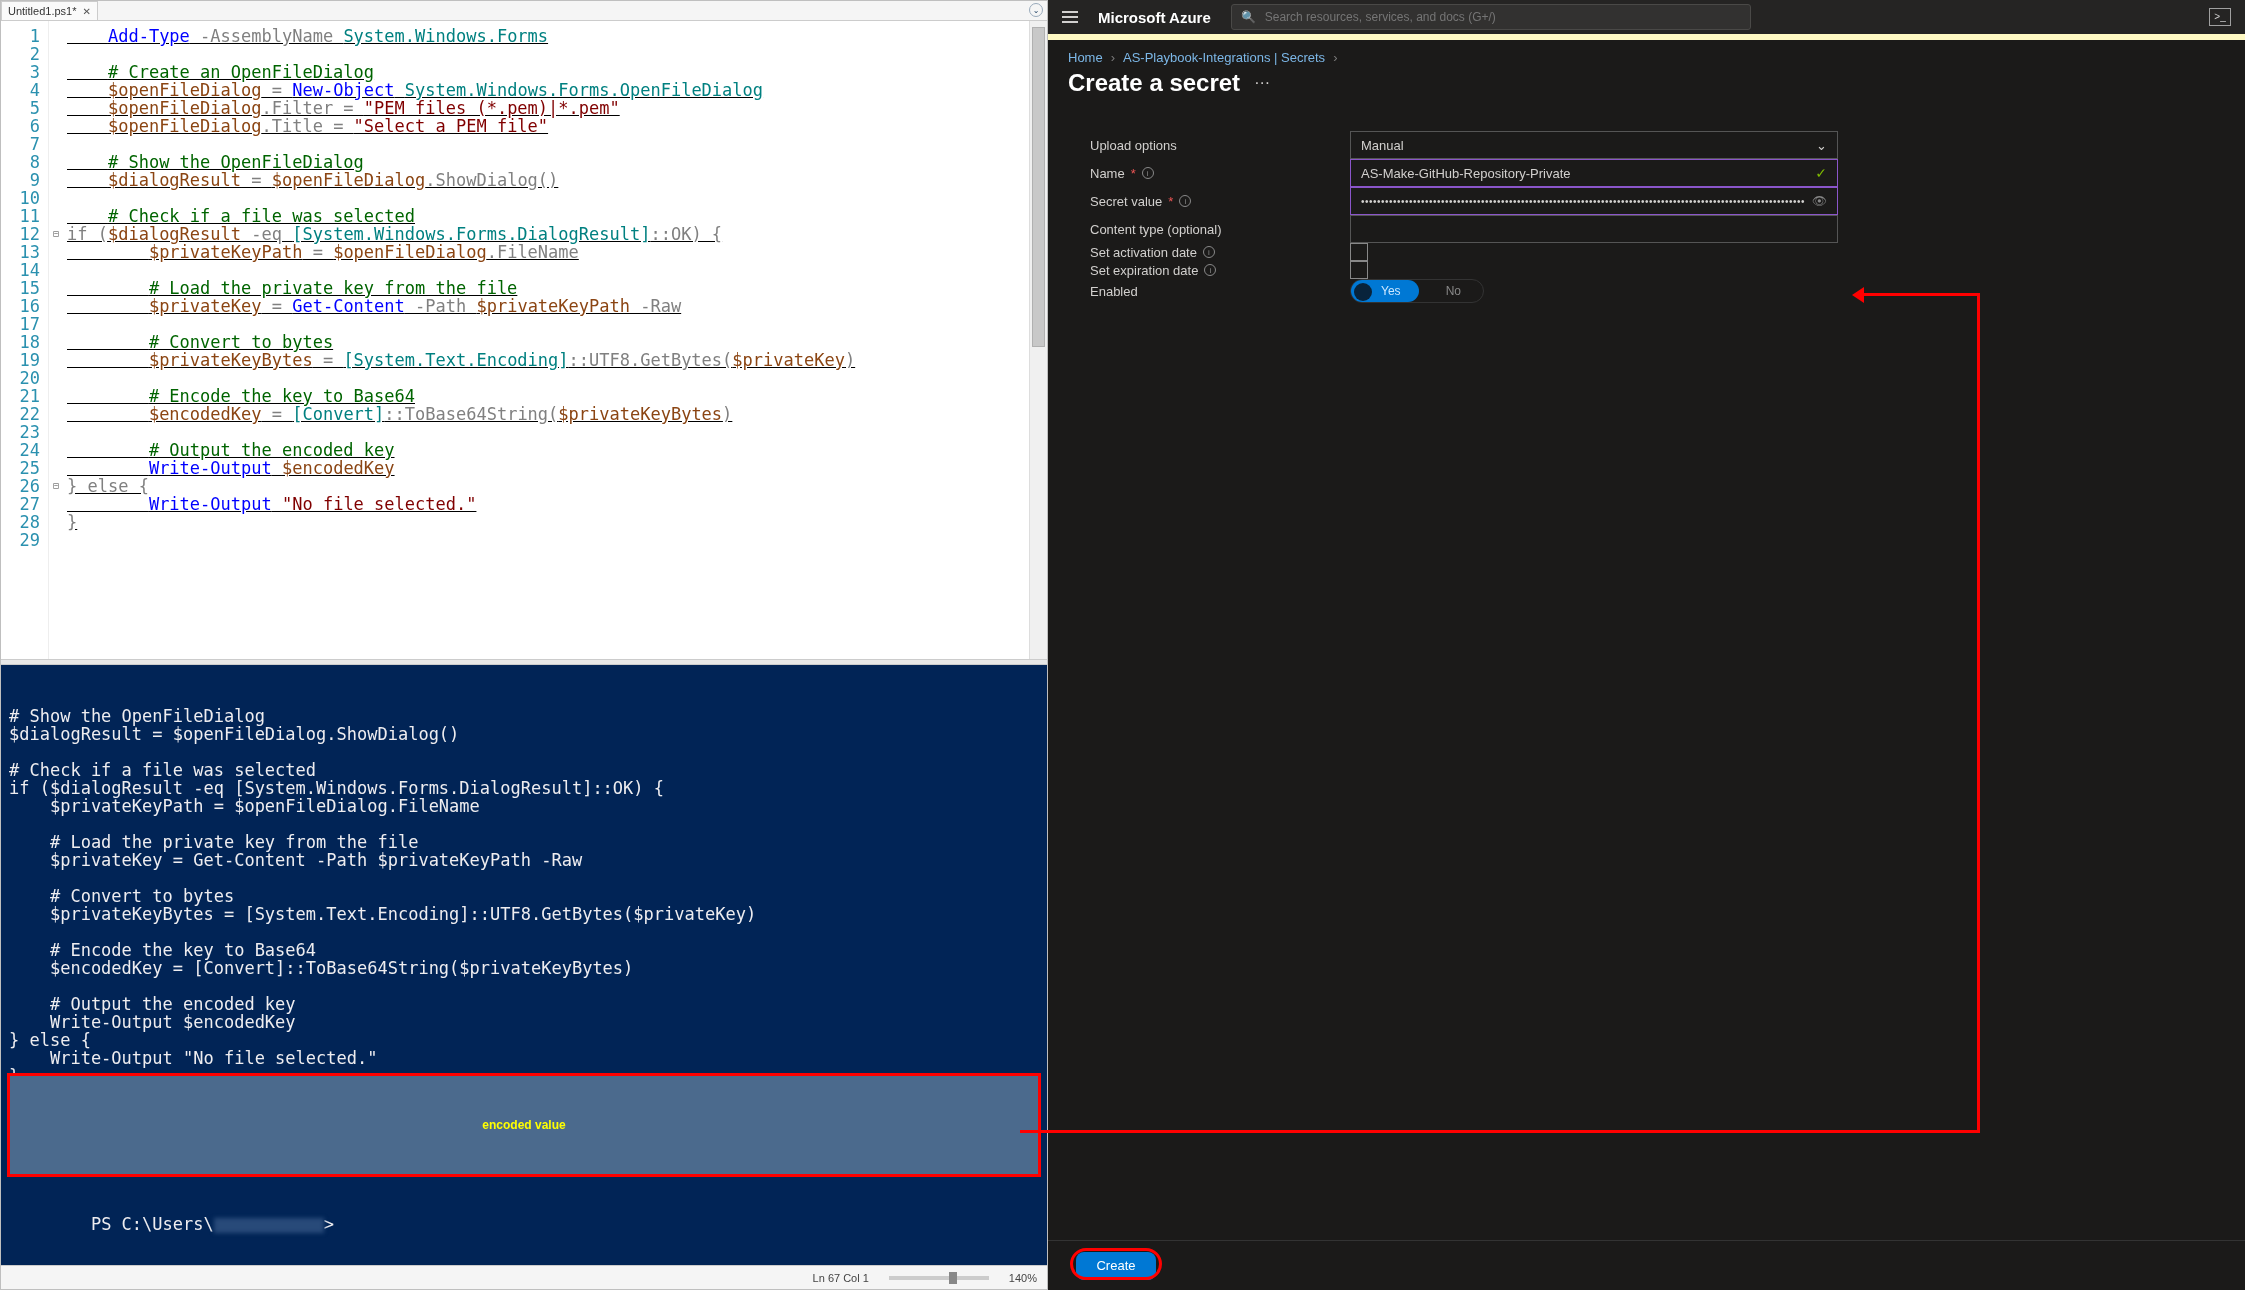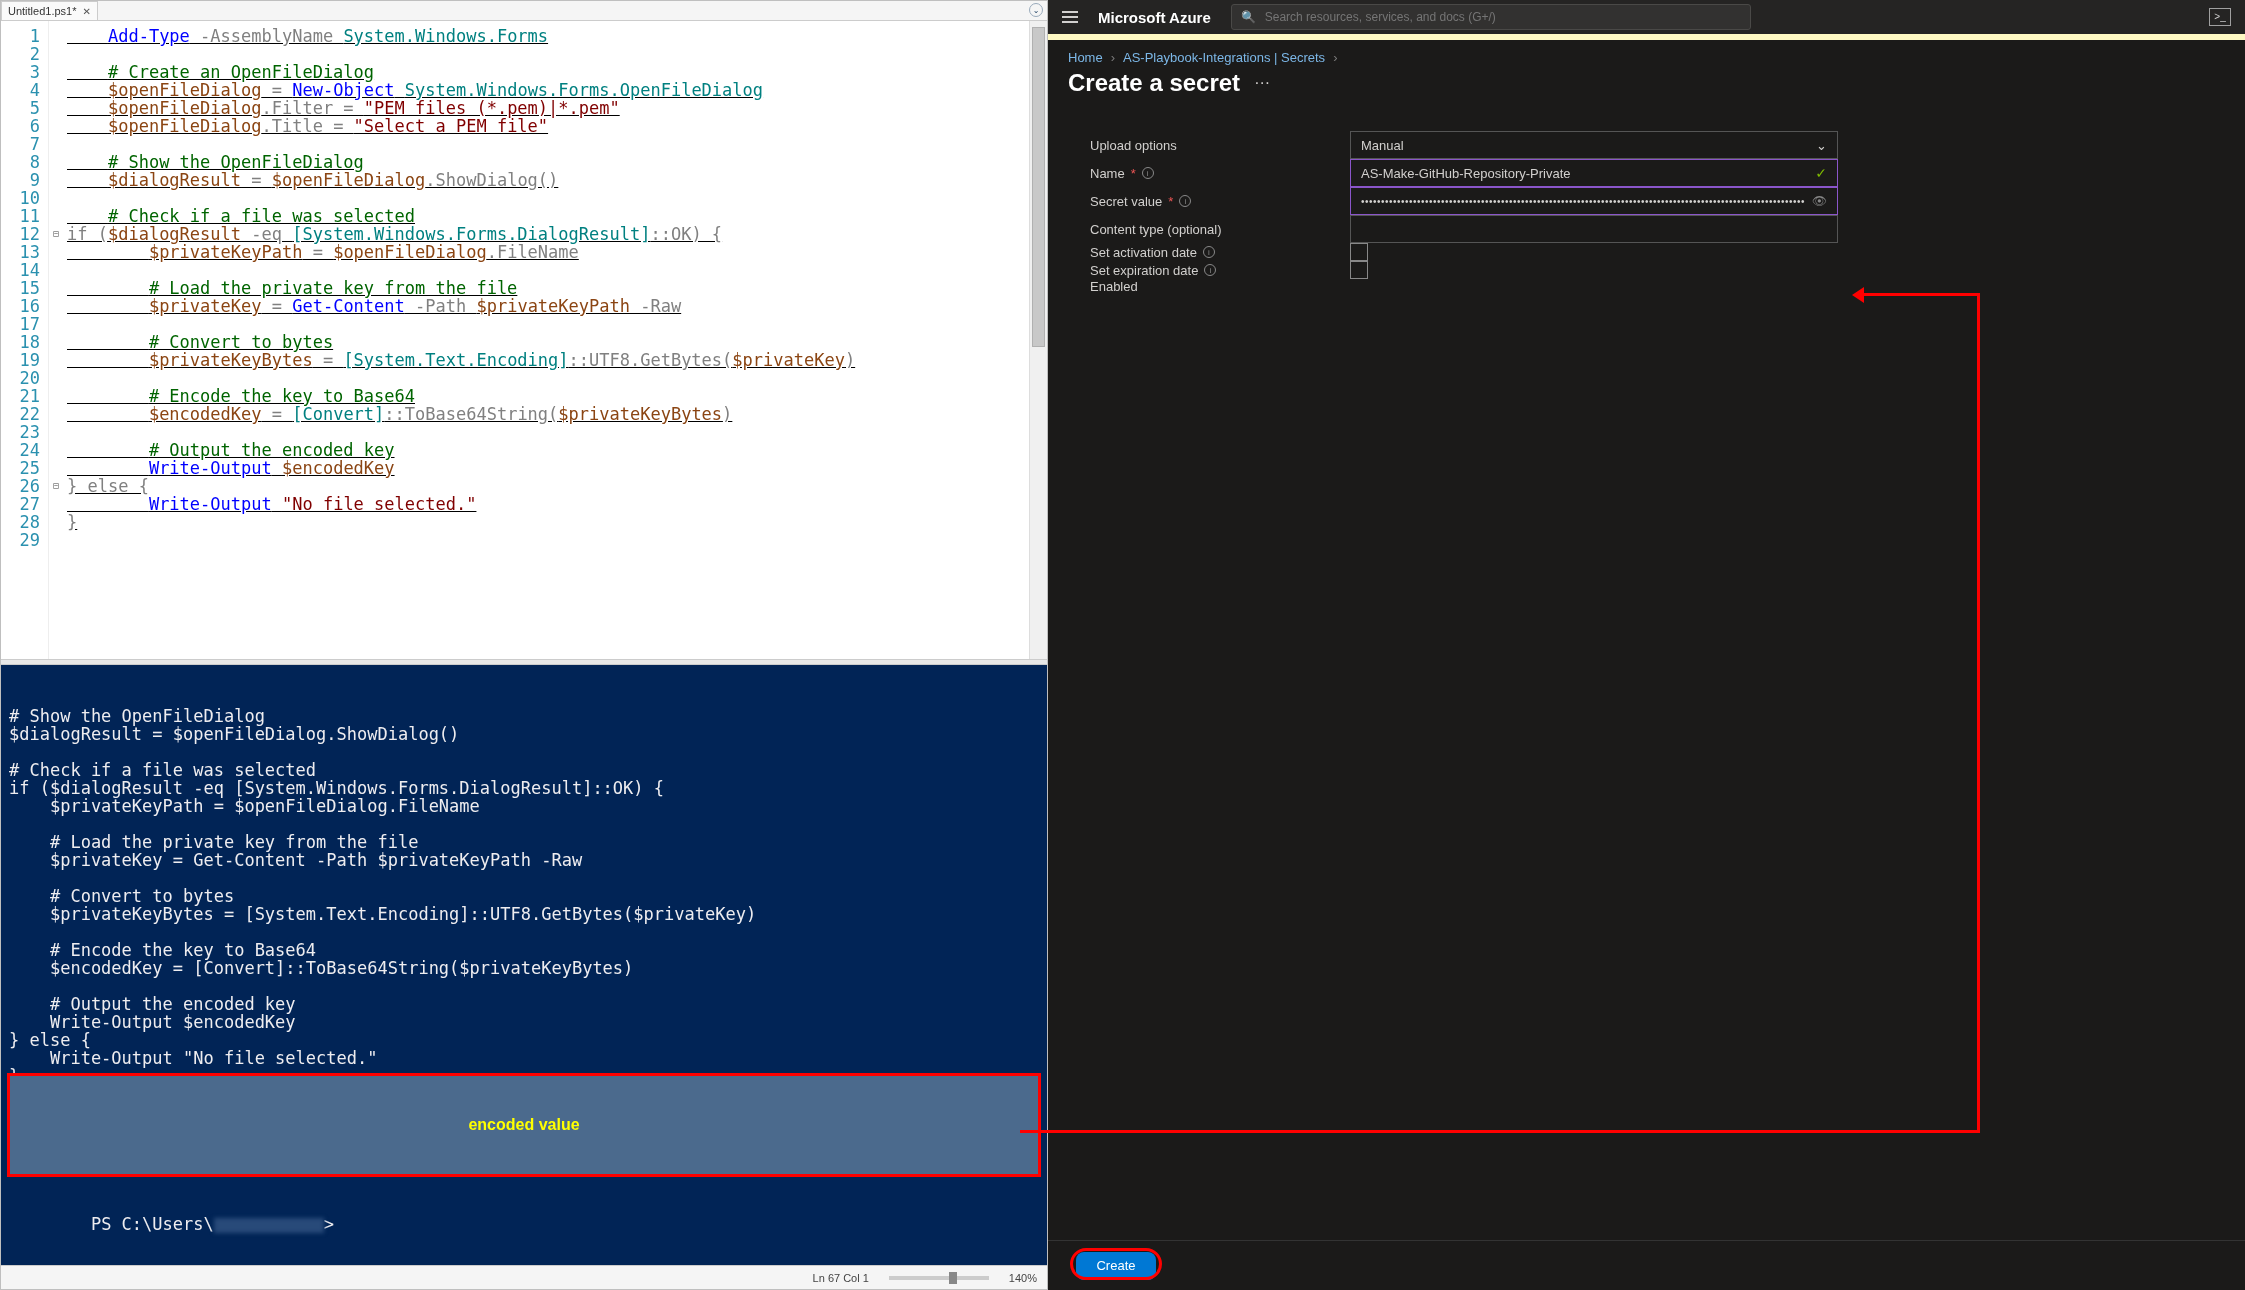--- a/index.html
+++ b/index.html
@@ -26,21 +26,21 @@
 .c-var     { color: #8b4513; }
 .c-str     { color: #800000; }
 .c-op      { color: #808080; }
 .editor-vscroll { position: absolute; right: 0; top: 0; width: 18px; height: 100%; background: #f0f0f0; border-left: 1px solid #ddd; }
 .editor-vscroll .thumb { position: absolute; left: 2px; right: 2px; top: 6px; height: 320px; background: #c8c8c8; border: 1px solid #b0b0b0; }
 
 .splitter { height: 6px; background: #e8e8e8; border-top: 1px solid #ccc; border-bottom: 1px solid #ccc; cursor: row-resize; }
 
 .console { flex: 1; background: #012456; color: #eeedf0; font-family: Consolas, monospace; font-size: 17px; line-height: 18px; padding: 6px 8px; overflow: hidden; white-space: pre; position: relative; }
 .console .highlight-box { position: absolute; left: 6px; right: 6px; top: 408px; height: 104px; background: #4b6a8d; border: 3px solid #ff0000; display: flex; align-items: center; justify-content: center; }
-.console .highlight-box .label { color: #ffff00; font-weight: bold; font-family: "Segoe UI", Arial, sans-serif; font-size: 16px; }
+.console .highlight-box .label { color: #ffff00; font-weight: bold; font-family: "Segoe UI", Arial, sans-serif; font-size: 12px; }
 .console .prompt-line { position: absolute; left: 8px; top: 532px; }
 .console .blur { display: inline-block; width: 110px; height: 15px; background: #284a79; vertical-align: middle; filter: blur(2px); }
 
 .statusbar { height: 24px; background: #f5f5f5; border-top: 1px solid #ccc; display: flex; align-items: center; padding: 0 10px; font-size: 11px; color: #444; justify-content: flex-end; gap: 20px; }
 .statusbar .spacer { flex: 1; }
 .statusbar .slider { width: 100px; height: 4px; background: #ccc; position: relative; }
 .statusbar .slider .th { position: absolute; width: 8px; height: 12px; background: #888; top: -4px; left: 60px; }
 
 
 .right { flex: 1; background: #1b1a19; color: #d2d0ce; display: flex; flex-direction: column; position: relative; }
@@ -283,20 +283,28 @@
         </div>
         <div class="fld">
             <div class="checkbox"></div>
           </div>
       </div>
 
       <div class="form-row">
         <div class="form-label">
             <span>Enabled</span>
           </div>
+        <div class="fld">
+          <div class="toggle-track">
+            <div class="toggle-pill"></div>
+            <div class="toggle-knob"></div>
+            <span class="toggle-yes">Yes</span>
+            <span class="toggle-no">No</span>
+          </div>
+        </div>
       </div>
 
 
     </div>
 
     <div class="createbar">
       <button class="createbtn">Create</button>
     </div>
 
     <div class="ring" style="left:22px; bottom:10px; width:92px; height:32px;"></div>

